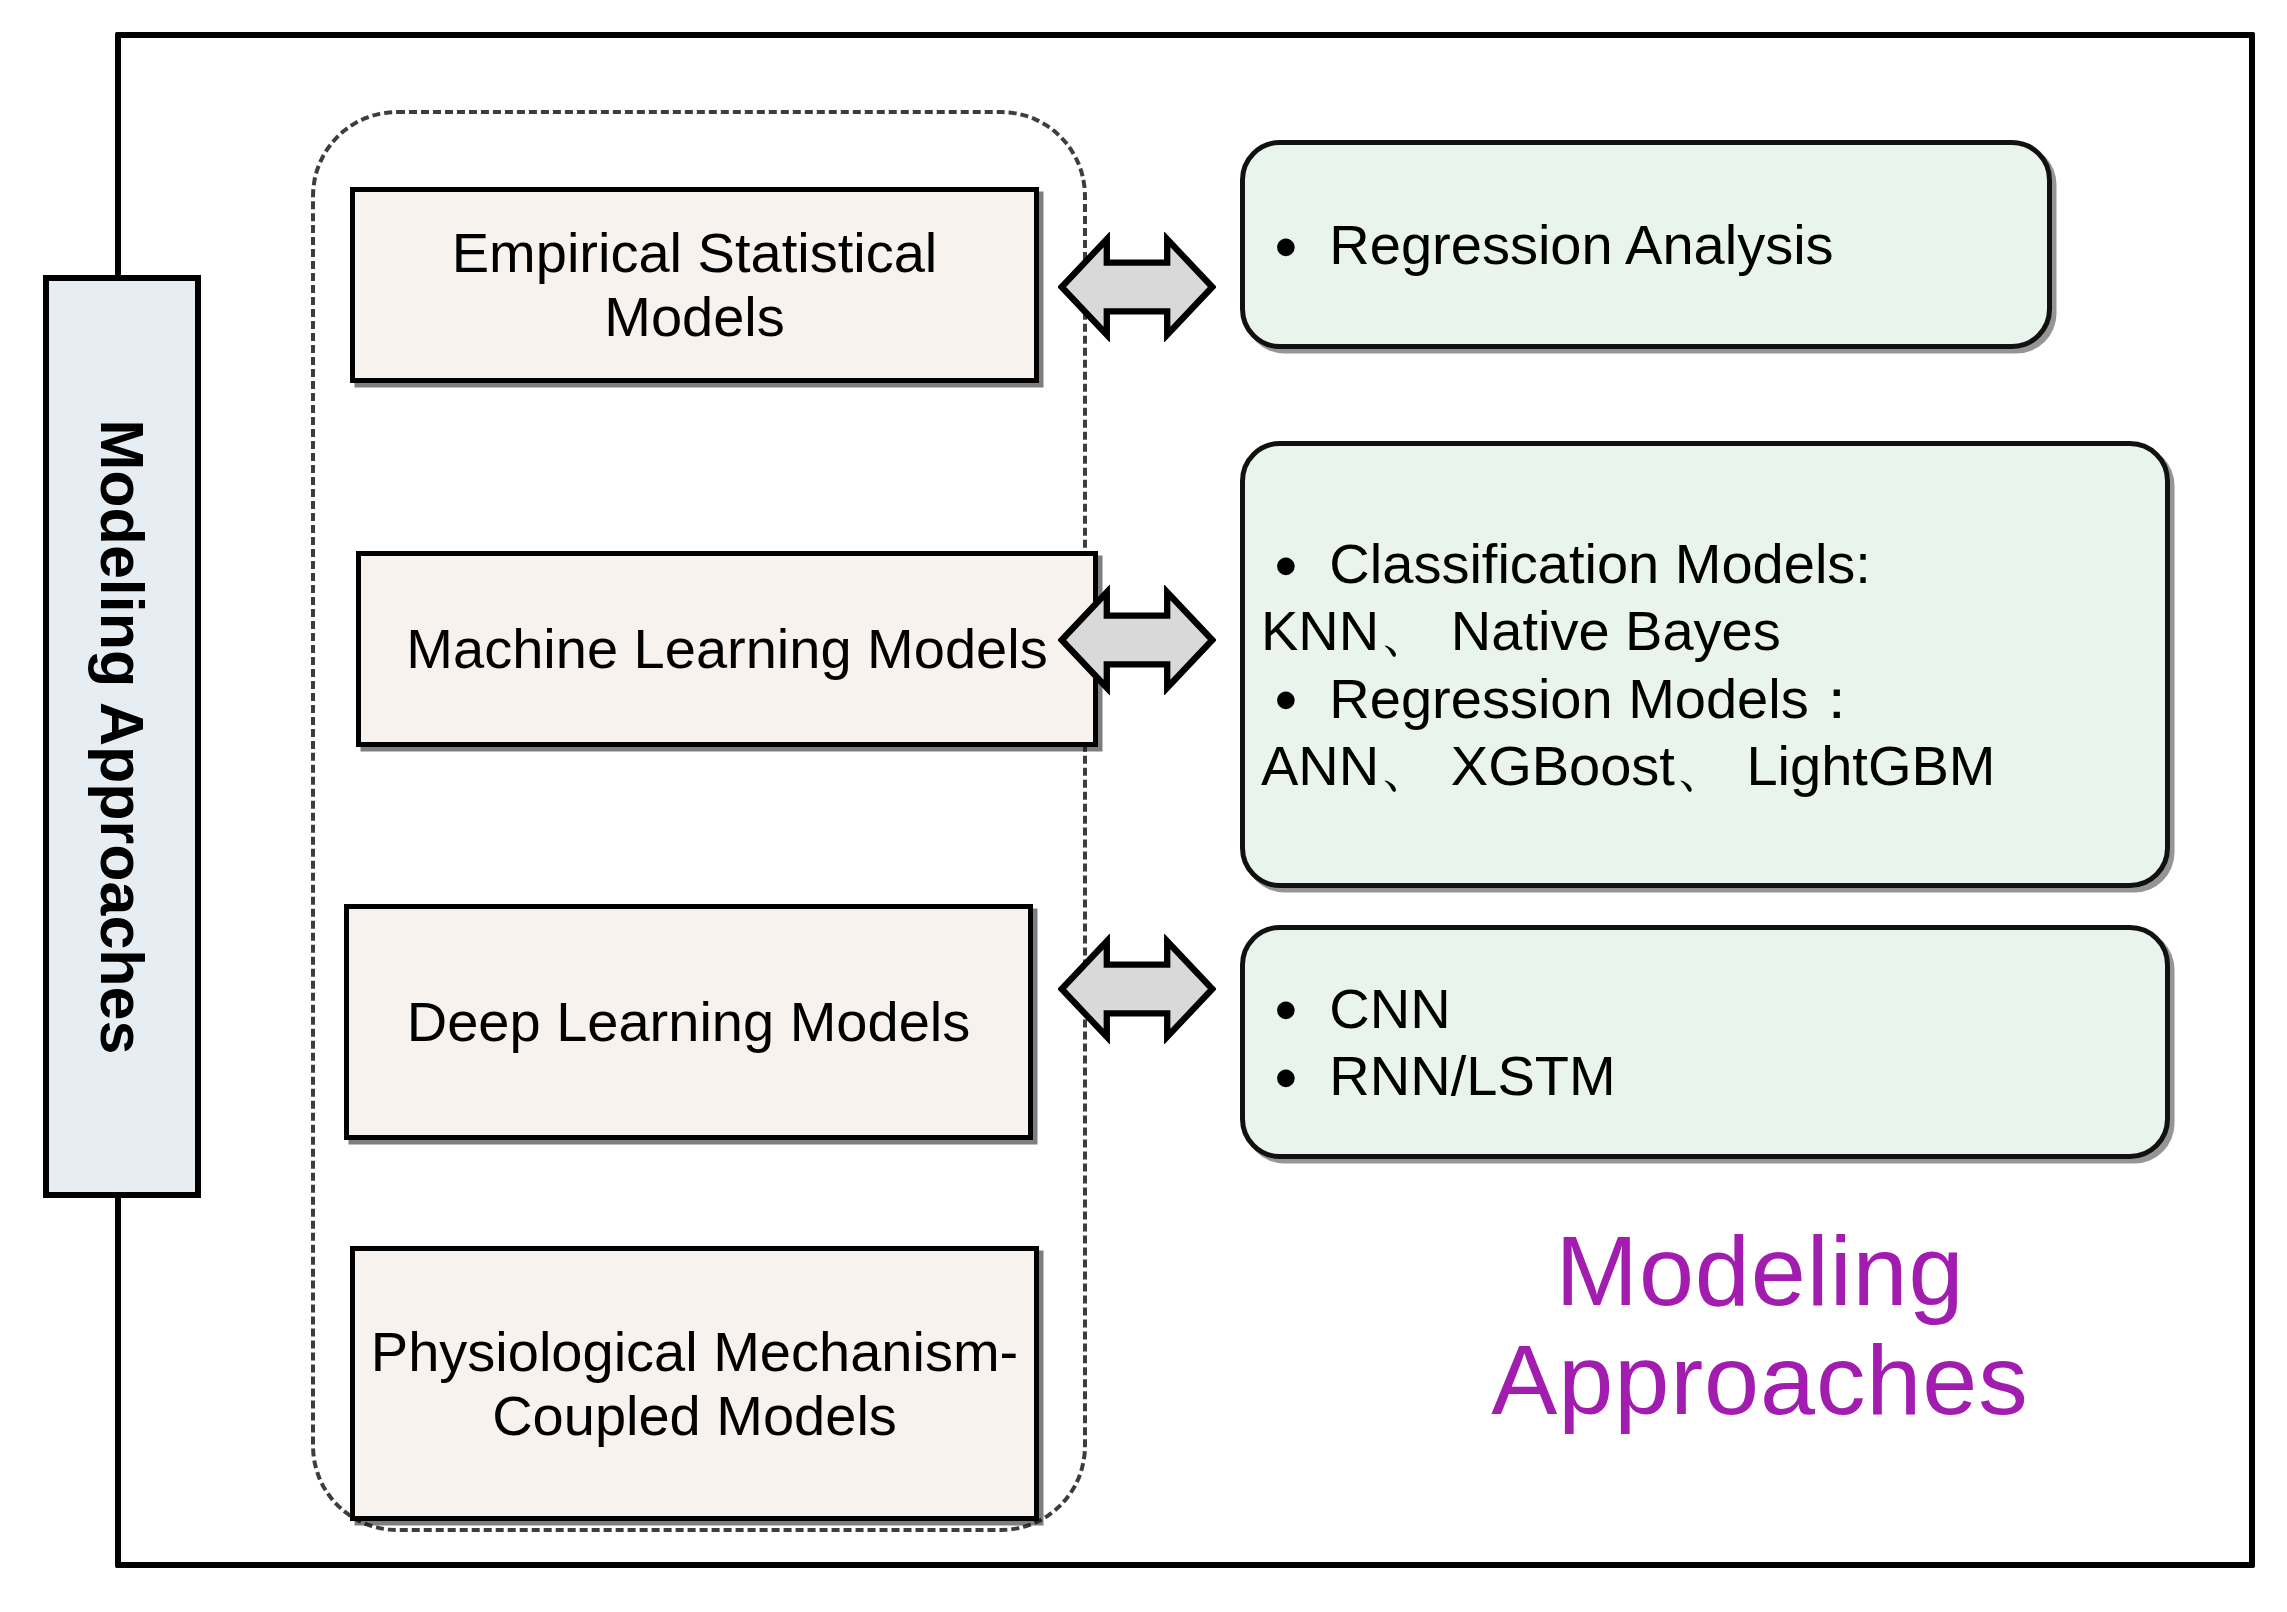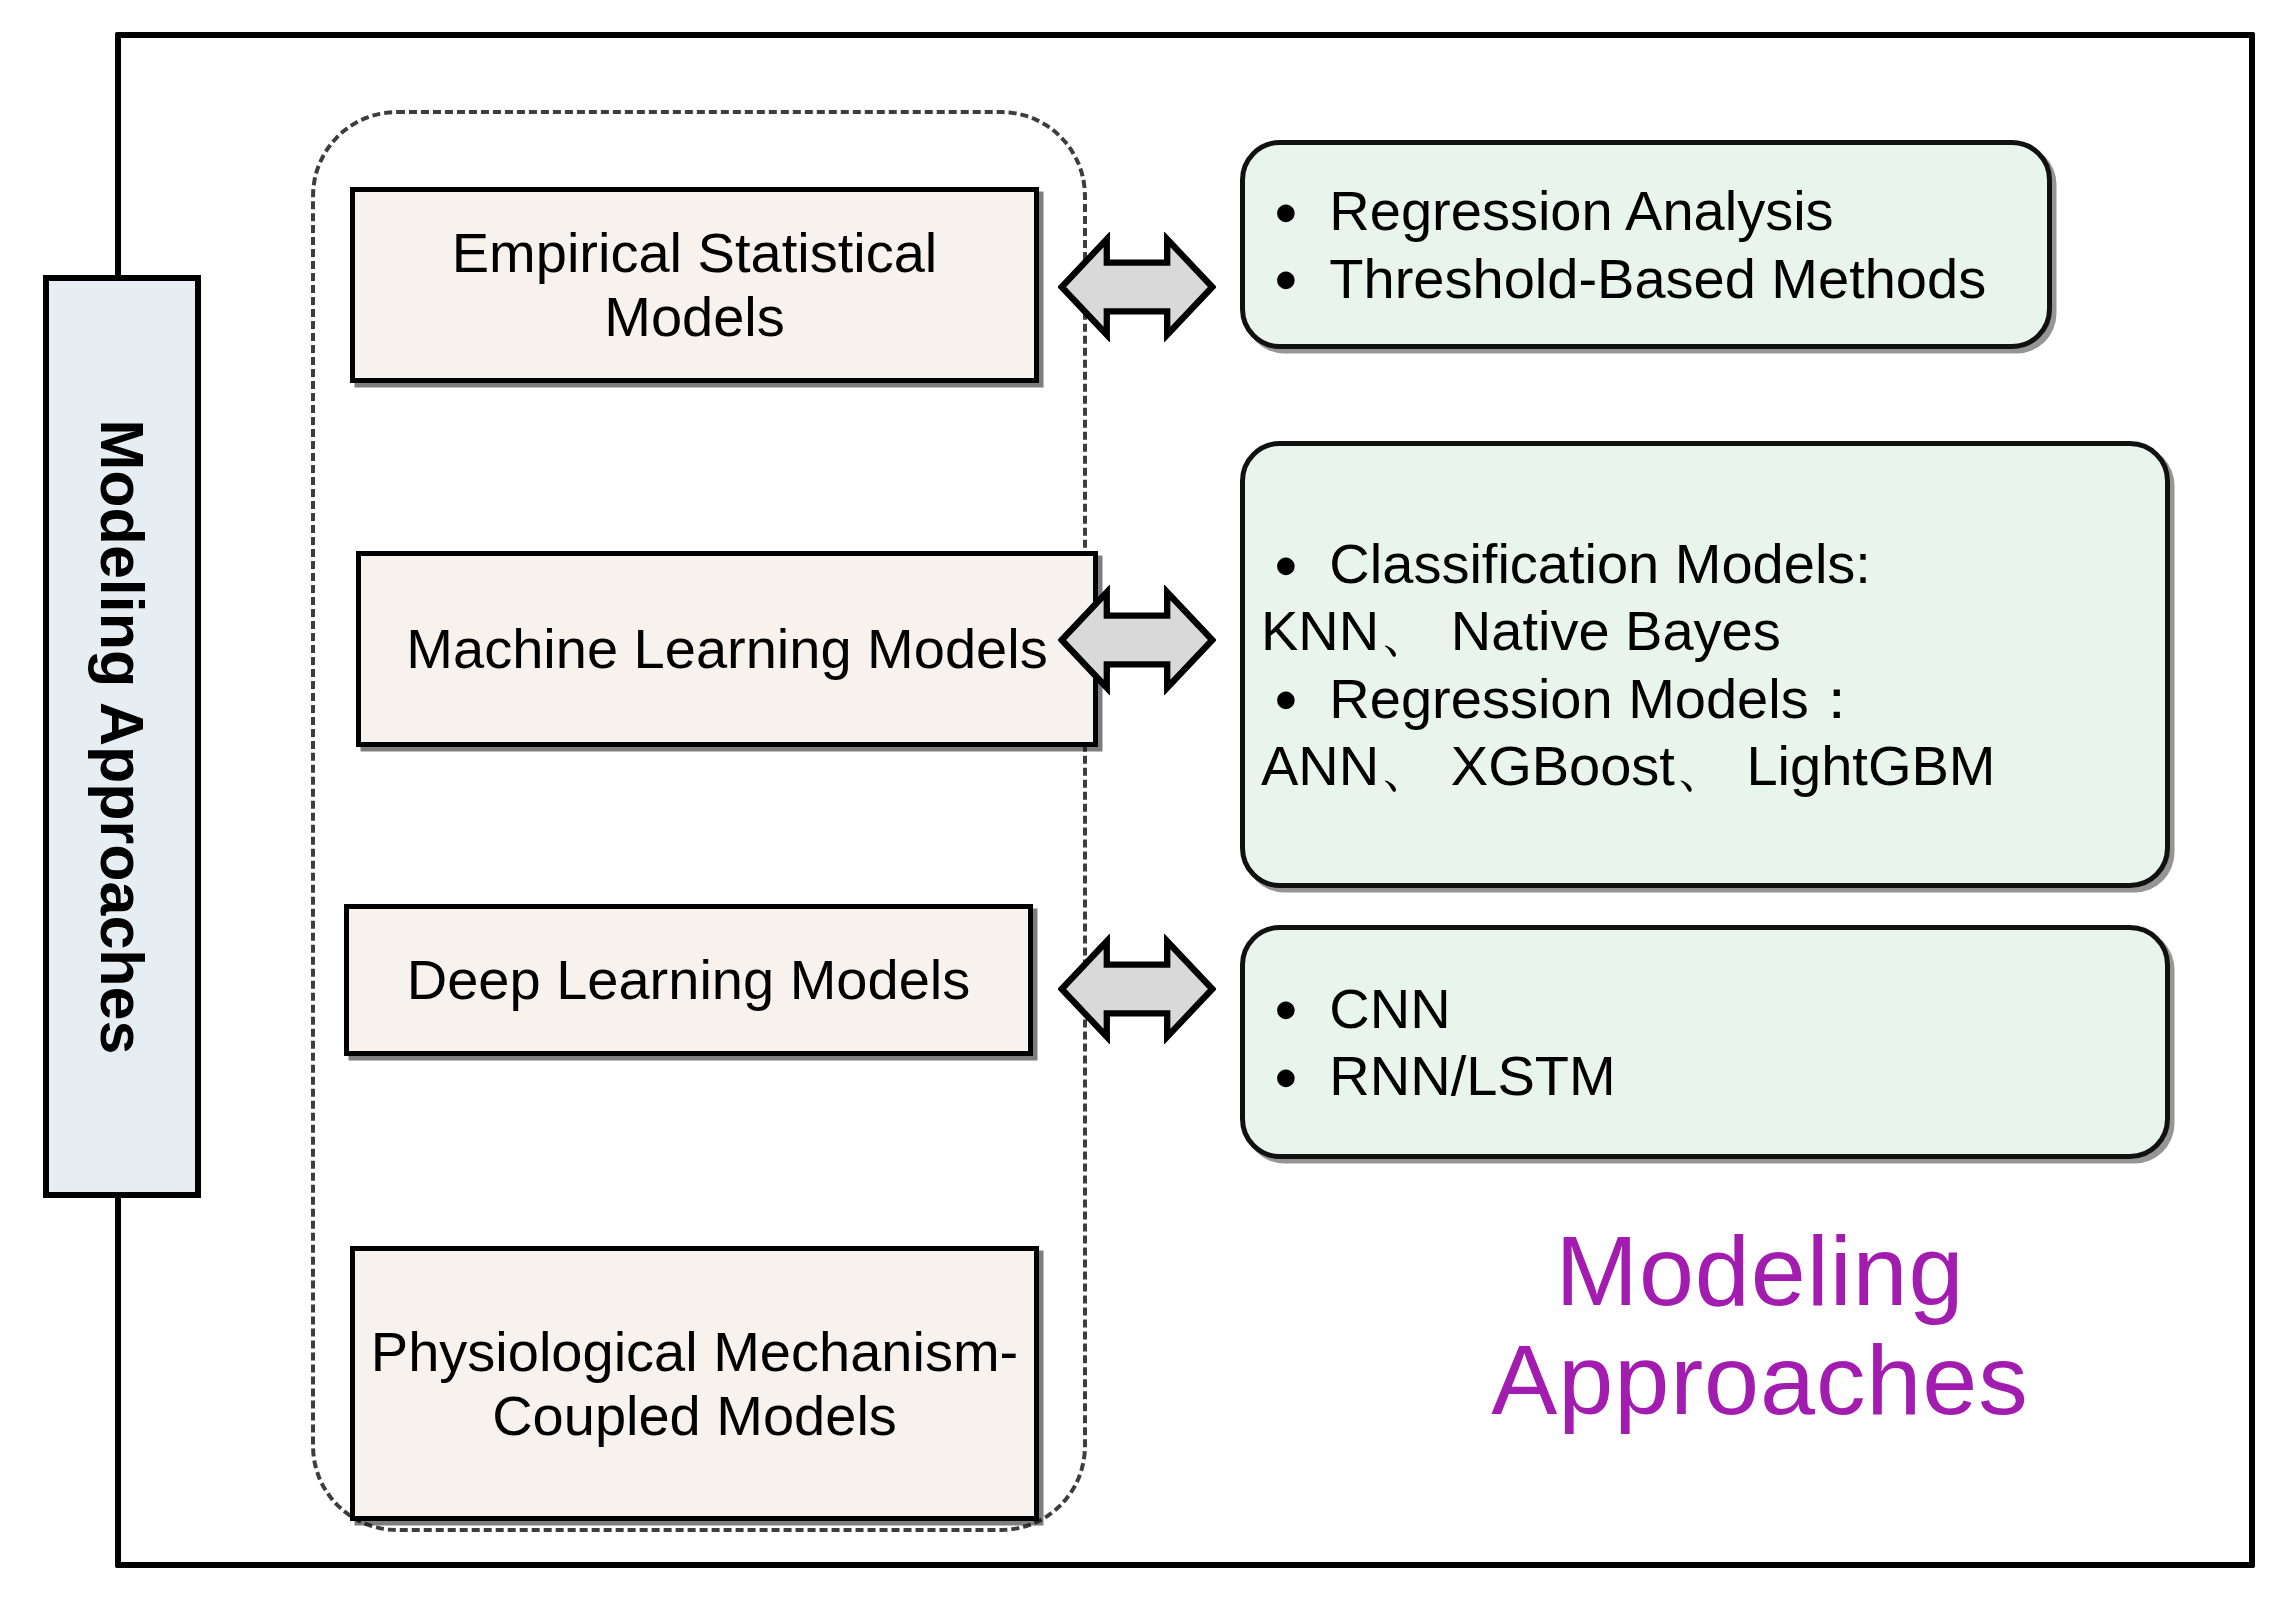--- a/index.html
+++ b/index.html
@@ -78,21 +78,21 @@
     justify-content: center;
     text-align: center;
     color: #000000;
     font-size: 56px;
     line-height: 1.14;
     padding: 7px 9px;
     box-shadow: 4.5px 4.5px 0 0 rgba(20,20,20,0.55);
   }
   .lbox-1 { left: 350px;  top: 187px;  width: 689px;  height: 196px; }
   .lbox-2 { left: 356px;  top: 551px;  width: 742px;  height: 196px; }
-  .lbox-3 { left: 344px;  top: 904px; width: 689px;  height: 152px; }
+  .lbox-3 { left: 344px;  top: 904px; width: 689px;  height: 236px; }
   .lbox-4 { left: 350px;  top: 1246px; width: 689px;  height: 275px; }
 
   
   .gbox {
     position: absolute;
     background: #e9f5ec;
     border: 5.4px solid #111111;
     border-radius: 40px;
     box-sizing: border-box;
     color: #000000;
@@ -173,21 +173,20 @@
   <svg class="arrow" style="left:1058px; top:585px;" width="158" height="110" viewBox="0 0 175 122">
     <polygon points="4,61 54,8 54,34 121,34 121,8 171,61 121,114 121,88 54,88 54,114" fill="#d9d9d9" stroke="#000000" stroke-width="7" stroke-linejoin="miter"></polygon>
   </svg>
 
   <svg class="arrow" style="left:1058px; top:934px;" width="158" height="110" viewBox="0 0 175 122">
     <polygon points="4,61 54,8 54,34 121,34 121,8 171,61 121,114 121,88 54,88 54,114" fill="#d9d9d9" stroke="#000000" stroke-width="7" stroke-linejoin="miter"></polygon>
   </svg>
 
   <div class="gbox gbox-1">
     <span class="g-line bullet">Regression Analysis</span>
-    <span class="g-line bullet">Threshold-Based Methods</span>
   </div>
 
   <div class="gbox gbox-2">
     <span class="g-line bullet">Classification Models:</span>
     <span class="g-line plain">KNN、 Native Bayes</span>
     <span class="g-line bullet">Regression Models：</span>
     <span class="g-line plain">ANN、 XGBoost、 LightGBM</span>
   </div>
 
   <div class="gbox gbox-3">

